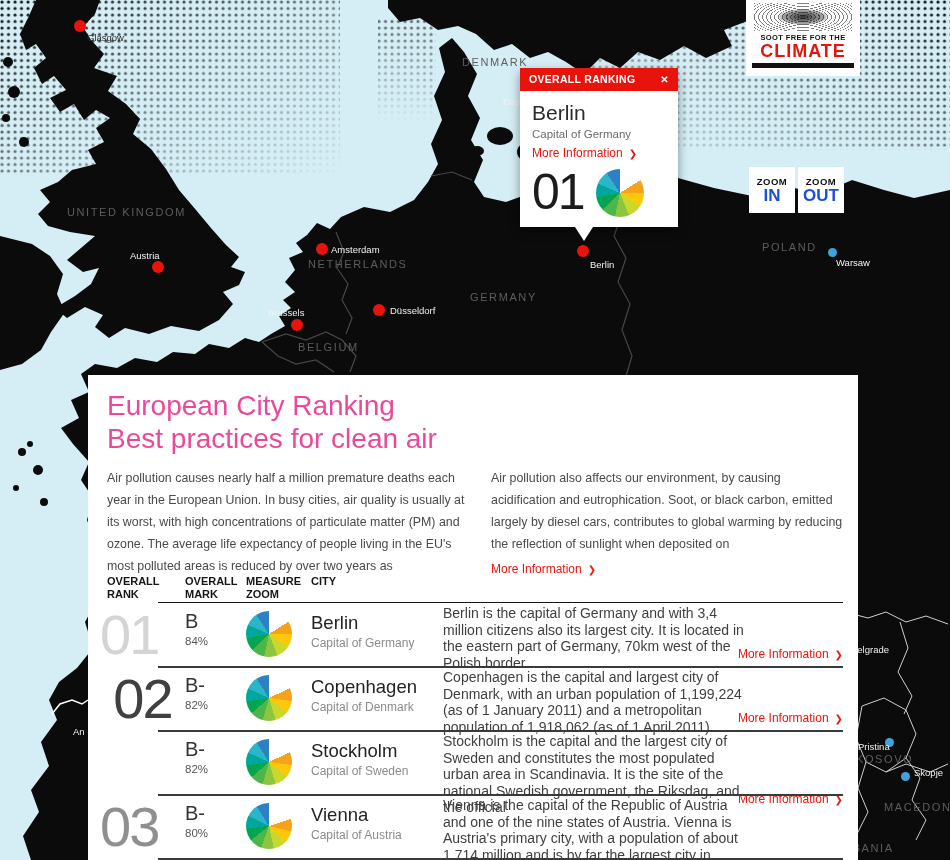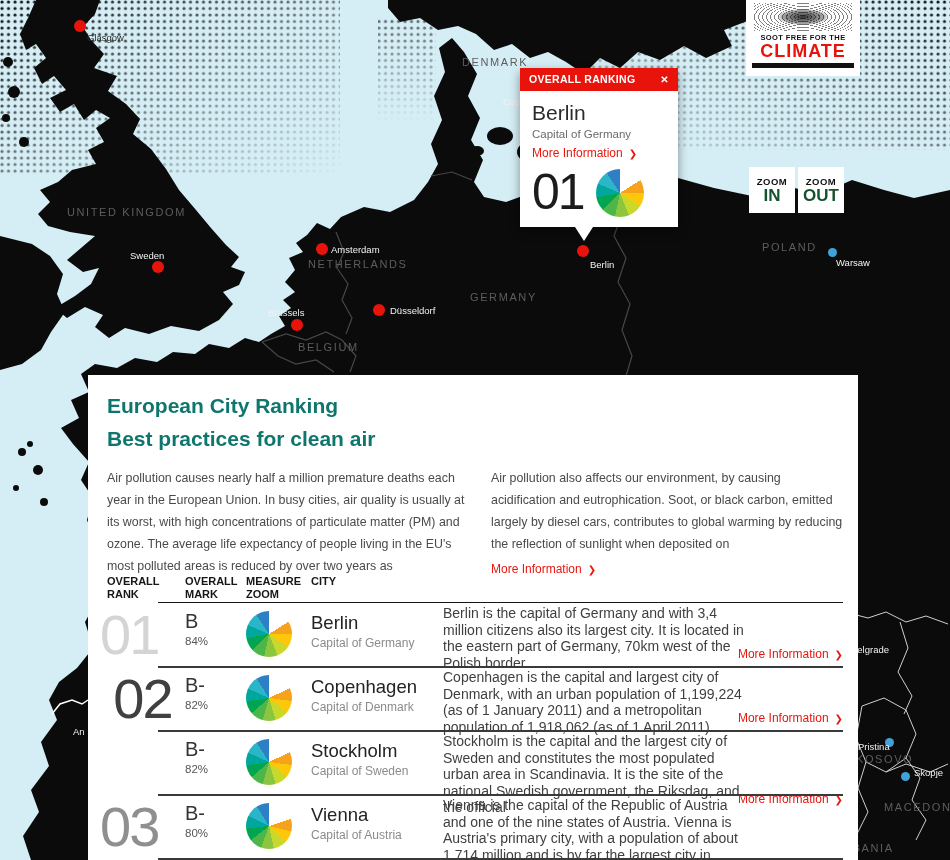--- a/index.html
+++ b/index.html
@@ -22,21 +22,21 @@
       radial-gradient(ellipse 34px 11px at 50% 50%, rgba(0,0,0,.8), rgba(0,0,0,.35) 60%, transparent 75%),
       repeating-radial-gradient(ellipse 54px 20px at 50% 50%, rgba(0,0,0,.5) 0 1px, transparent 1px 4px);}
   #logo .l1{font-size:7.5px;font-weight:700;letter-spacing:.4px;text-align:center;color:#111;margin-top:2px;}
   #logo .l2{font-size:18px;font-weight:800;letter-spacing:1px;text-align:center;color:#e8140b;line-height:19px;}
   #logo .bar{height:5px;background:#111;margin:2px 6px 0;}
 
   
   #zoom-controls{position:absolute;left:749px;top:167px;display:flex;gap:3px;z-index:15;}
   .zoom-btn{width:46px;height:46px;background:#fff;display:flex;flex-direction:column;align-items:center;justify-content:center;cursor:pointer;}
   .zoom-btn .zs{font-size:9.5px;font-weight:700;letter-spacing:.5px;color:#111;}
-  .zoom-btn .zb{font-size:17px;font-weight:700;color:#14532d;line-height:18px;}
+  .zoom-btn .zb{font-size:17px;font-weight:700;color:#1d4ed8;line-height:18px;}
 
   
   #popup{position:absolute;left:520px;top:68px;width:158px;z-index:20;box-shadow:0 4px 10px rgba(0,0,0,.4);}
   .popup-head{background:#e8140b;height:23px;line-height:23px;padding:0 9px;color:#fff;font-size:10.5px;font-weight:700;letter-spacing:.3px;display:flex;justify-content:space-between;align-items:center;}
   .popup-close{cursor:pointer;font-size:10px;font-weight:700;}
   .popup-body{background:#fff;padding:10px 12px 10px;}
   .popup-city{font-size:21px;color:#2b2b2b;line-height:24px;}
   .popup-sub{font-size:11.5px;color:#6b6b6b;line-height:14px;margin-top:2px;}
   .popup-link{font-size:12px;color:#e8150d;margin-top:5px;line-height:15px;cursor:pointer;}
   .popup-rankrow{display:flex;align-items:flex-start;margin-top:6px;}
@@ -44,21 +44,21 @@
   .popup-tail{position:absolute;left:55px;top:100%;width:0;height:0;border-left:9px solid transparent;border-right:9px solid transparent;border-top:14px solid #fff;}
 
   .pie{border-radius:50%;}
   .pie-lg{width:48px;height:48px;margin-left:12px;margin-top:2px;}
   .pie-sm{width:46px;height:46px;}
 
   .arr{font-size:10px;margin-left:6px;}
 
   
   #panel{position:absolute;left:88px;top:375px;width:770px;height:485px;background:#fff;z-index:5;}
-  .panel-title{position:absolute;left:19px;top:14px;font-size:21px;font-weight:700;color:#0f766e;line-height:33px;}
+  .panel-title{position:absolute;left:19px;top:14px;font-size:28px;font-weight:400;color:#ec4899;line-height:33px;}
   .panel-intro{position:absolute;left:19px;top:92px;display:flex;}
   .intro-col{font-size:12.4px;line-height:22px;color:#4a4a4a;}
   .intro-col.c1{width:362px;margin-right:22px;}
   .intro-col.c2{width:352px;}
   .intro-link{display:inline-block;margin-top:3px;font-size:12px;color:#e8150d;cursor:pointer;}
 
   .thead{position:absolute;left:12px;top:200px;width:743px;display:grid;grid-template-columns:85px 61px 65px 132px 310px 1fr;}
   .th{font-size:11px;font-weight:700;color:#161616;line-height:13px;}
   .th-rank{padding-left:7px;}
   .thead-line{position:absolute;left:70px;top:227px;width:685px;height:1px;background:#161616;}
@@ -165,21 +165,21 @@
       <span class="country-label" style="left: 298px; top: 341px;">BELGIUM</span>
       <span class="country-label" style="left: 470px; top: 291px;">GERMANY</span>
       <span class="country-label" style="left: 762px; top: 241px;">POLAND</span>
       <span class="country-label" style="left: 448px; top: 56px; margin-left: 14px;">DENMARK</span>
       <span class="country-label" style="left: 856px; top: 753px;">KOSOVO</span>
       <span class="country-label" style="left: 884px; top: 801px;">MACEDONIA</span>
       <span class="country-label" style="left: 836px; top: 842px;">ALBANIA</span>
       <div class="city-dot red" style="left: 74px; top: 20px;"></div>
       <span class="city-label dark" style="left: 87px; top: 32px;">Glasgow</span>
       <div class="city-dot red" style="left: 152px; top: 261px;"></div>
-      <span class="city-label light" style="left: 130px; top: 250px;">Sweden</span>
+      <span class="city-label light" style="left: 130px; top: 250px;">Austria</span>
       <div class="city-dot red" style="left: 316px; top: 243px;"></div>
       <span class="city-label light" style="left: 331px; top: 244px;">Amsterdam</span>
       <div class="city-dot red" style="left: 291px; top: 319px;"></div>
       <span class="city-label light" style="left: 268px; top: 307px;">Brussels</span>
       <div class="city-dot red" style="left: 373px; top: 304px;"></div>
       <span class="city-label light" style="left: 390px; top: 305px;">Düsseldorf</span>
       <div class="city-dot red" style="left: 577px; top: 245px;"></div>
       <span class="city-label light" style="left: 590px; top: 259px;">Berlin</span>
       <div class="city-dot blue" style="left: 827.5px; top: 247.5px;"></div>
       <span class="city-label light" style="left: 836px; top: 257px;">Warsaw</span>

